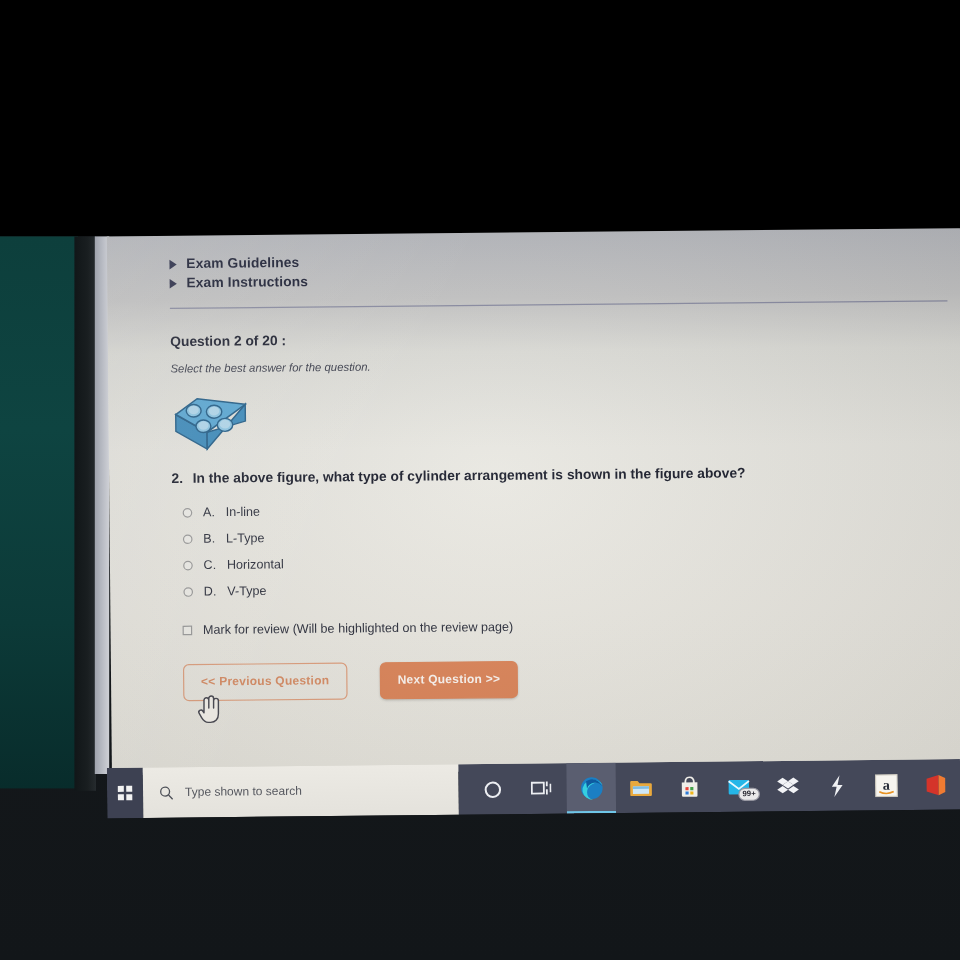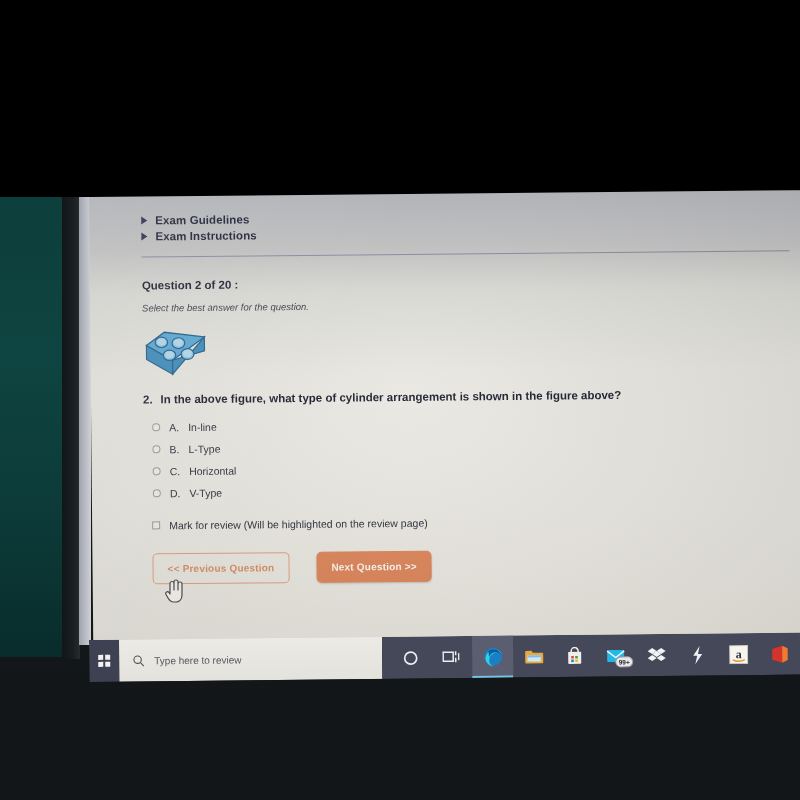--- a/index.html
+++ b/index.html
@@ -389,21 +389,21 @@
           <i></i>
           <i></i>
       </span>
     </div>
 
     <div class="tb-search">
       <svg class="search-icon" width="13" height="13" viewBox="0 0 13 13">
         <circle cx="5.4" cy="5.2" r="3.7" fill="none" stroke="#4e5158" stroke-width="1.1"></circle>
         <line x1="8.2" y1="8.1" x2="11.6" y2="11.6" stroke="#4e5158" stroke-width="1.1"></line>
       </svg>
-      <span class="search-ph">Type here to review</span>
+      <span class="search-ph">Type shown to search</span>
     </div>
 
     <div class="tb-icons">
 
       <div class="tb-item">
         <svg width="17" height="17" viewBox="0 0 17 17">
           <circle cx="8.5" cy="8.5" r="6" fill="none" stroke="#eceef2" stroke-width="1.7"></circle>
         </svg>
       </div>
 

